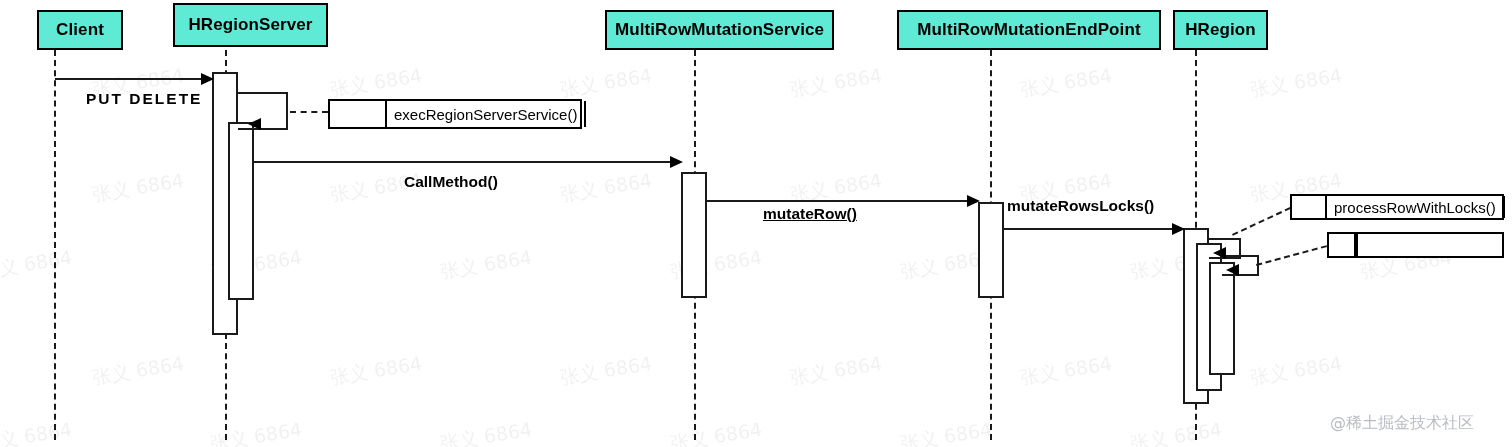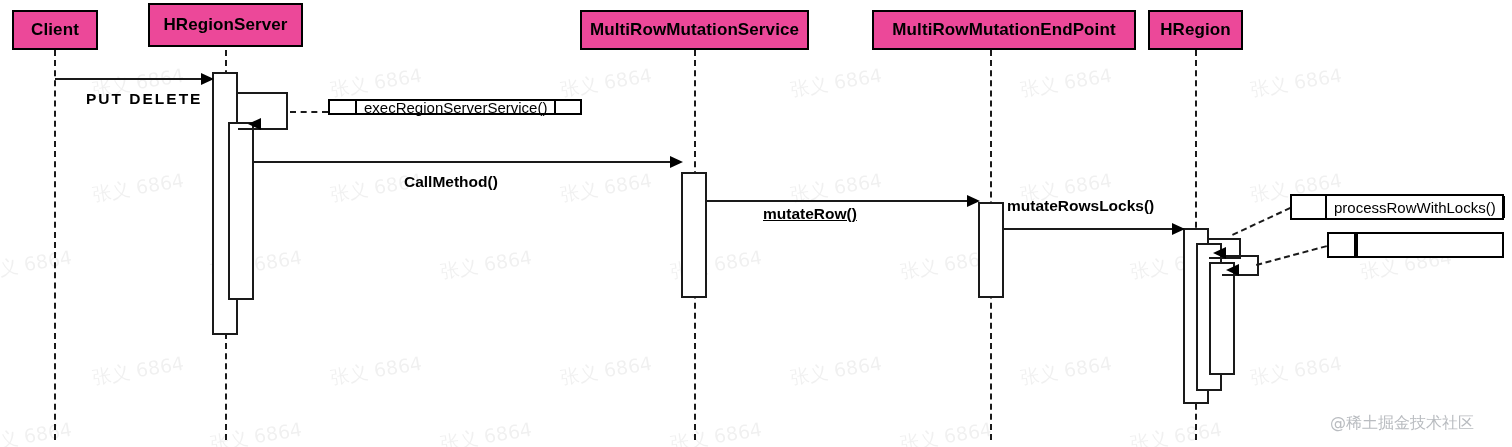--- a/index.html
+++ b/index.html
@@ -17,30 +17,31 @@
     height: 447px;
     background: #ffffff;
     overflow: hidden;
   }
 
   
   .participant {
     position: absolute;
     box-sizing: border-box;
     border: 2px solid #000000;
-    background: #ec4899;
+    background: #5eead4;
     display: flex;
     align-items: center;
     justify-content: center;
     font-weight: bold;
     font-size: 17px;
     color: #000000;
     letter-spacing: 0.1px;
     white-space: nowrap;
     z-index: 6;
+    margin-left: 25px;
   }
 
   
   .lifeline {
     position: absolute;
     width: 0;
     border-left: 2px dashed #1a1a1a;
     z-index: 1;
   }
 
@@ -237,21 +238,21 @@
       <div class="msg-line" style="left: 706px; top: 200px; width: 263px;"></div>
       <div class="msg-arrow-r" style="left: 967px; top: 195px;"></div>
       <div class="msg-label" style="left: 763px; top: 205px; text-decoration: underline;">mutateRow()</div>
       <div class="msg-line" style="left: 1003px; top: 228px; width: 171px;"></div>
       <div class="msg-arrow-r" style="left: 1172px; top: 223px;"></div>
       <div class="msg-label" style="left: 1007px; top: 197px;">mutateRowsLocks()</div>
     </div>
 
   <div id="note-layer">
       <div class="connector" style="left: 290px; top: 111px; width: 38px; transform: rotate(0deg);"></div>
-      <div class="note" style="left: 328px; top: 99px; width: 254px; height: 16px;">
+      <div class="note" style="left: 328px; top: 99px; width: 254px; height: 30px; padding-left: 30px;">
         <div class="cap"></div>
         <div class="txt">execRegionServerService()</div>
         <div class="cap right"></div>
       </div>
       <div class="connector" style="left: 1232px; top: 234px; width: 63.9766px; transform: rotate(-24.9628deg);"></div>
       <div class="note" style="left: 1290px; top: 194px; width: 214px; height: 26px; padding-left: 8px;">
         <div class="cap"></div>
         <div class="txt">processRowWithLocks()</div>
         <div class="cap right"></div>
       </div>

